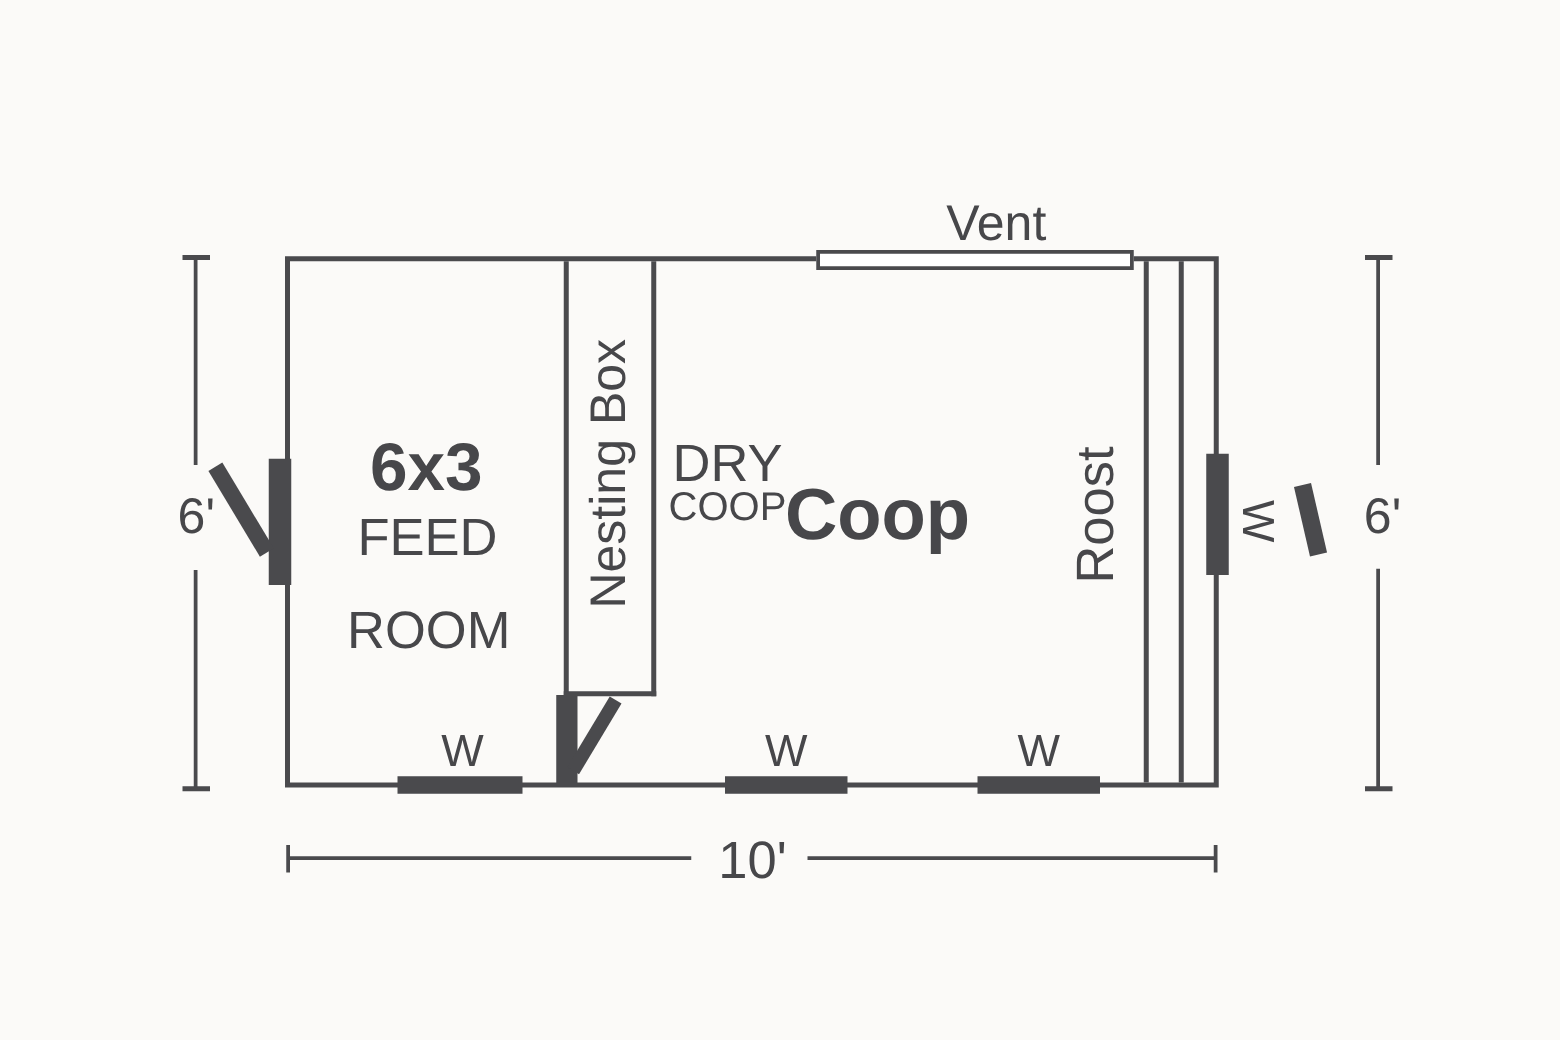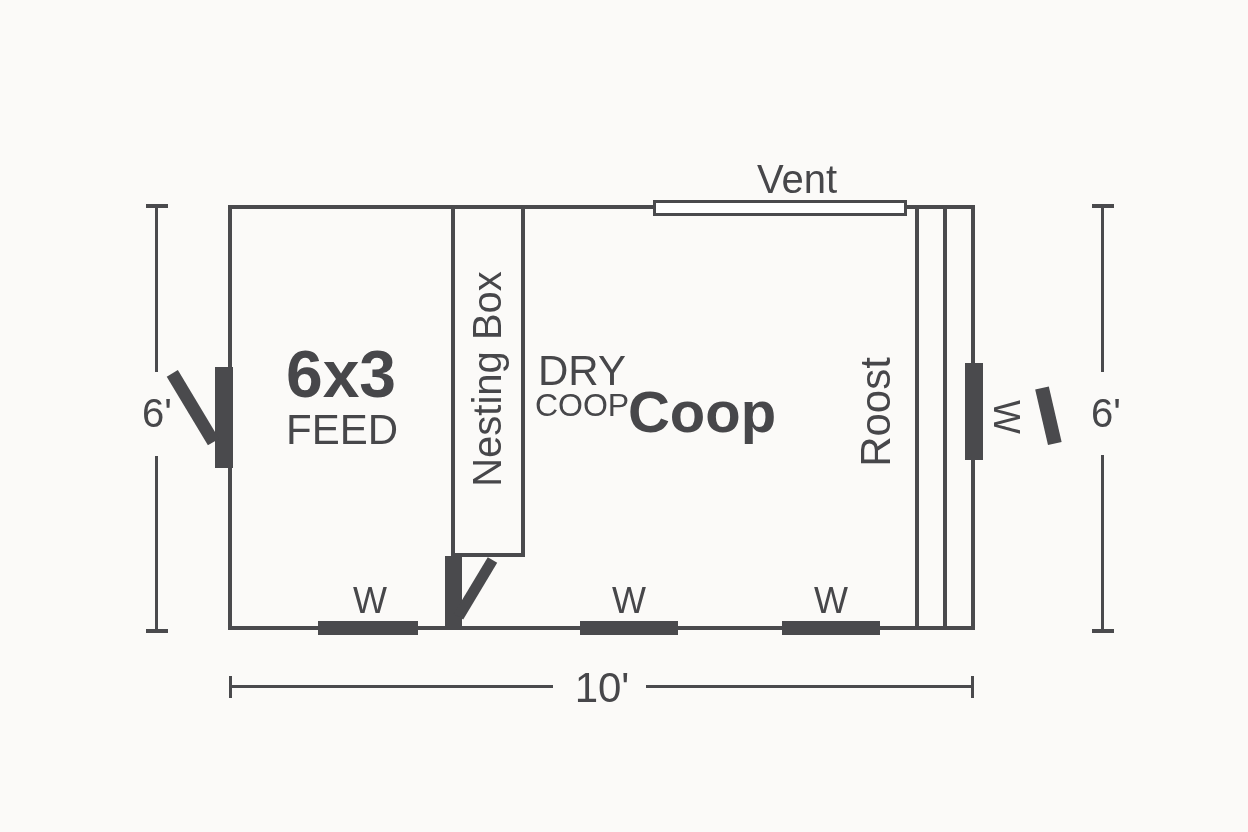--- a/index.html
+++ b/index.html
@@ -70,22 +70,23 @@
   <div class="ln" style="left:1101px;top:455px;width:3px;height:175px;"></div>
   <div class="ln" style="left:1092px;top:629px;width:22px;height:4px;"></div>
 
   <div class="ln" style="left:229px;top:676px;width:3px;height:22px;"></div>
   <div class="ln" style="left:231px;top:685px;width:322px;height:3px;"></div>
   <div class="ln" style="left:646px;top:685px;width:327px;height:3px;"></div>
   <div class="ln" style="left:971px;top:676px;width:3px;height:22px;"></div>
 
   <div class="lb" style="left:797px;top:179px;font-size:40px;">Vent</div>
 
-  <div class="lb b" style="left:341px;top:374px;font-size:66px;">6x3</div>
+  <div class="lb b" style="left:341px;top:374px;font-size:54px;">6x3</div>
   <div class="lb" style="left:342px;top:430px;font-size:42px;">FEED</div>
+  <div class="lb" style="left:343px;top:504px;font-size:42px;">ROOM</div>
 
   <div class="lb rot-ccw" style="left:487px;top:379px;font-size:40px;">Nesting Box</div>
 
   <div class="lb" style="left:582px;top:371px;font-size:42px;text-align:center;">DRY</div>
   <div class="lb" style="left:582px;top:405px;font-size:32px;">COOP</div>
 
   <div class="lb b" style="left:702px;top:412px;font-size:58px;">Coop</div>
 
   <div class="lb rot-ccw" style="left:876px;top:412px;font-size:42px;">Roost</div>
 

